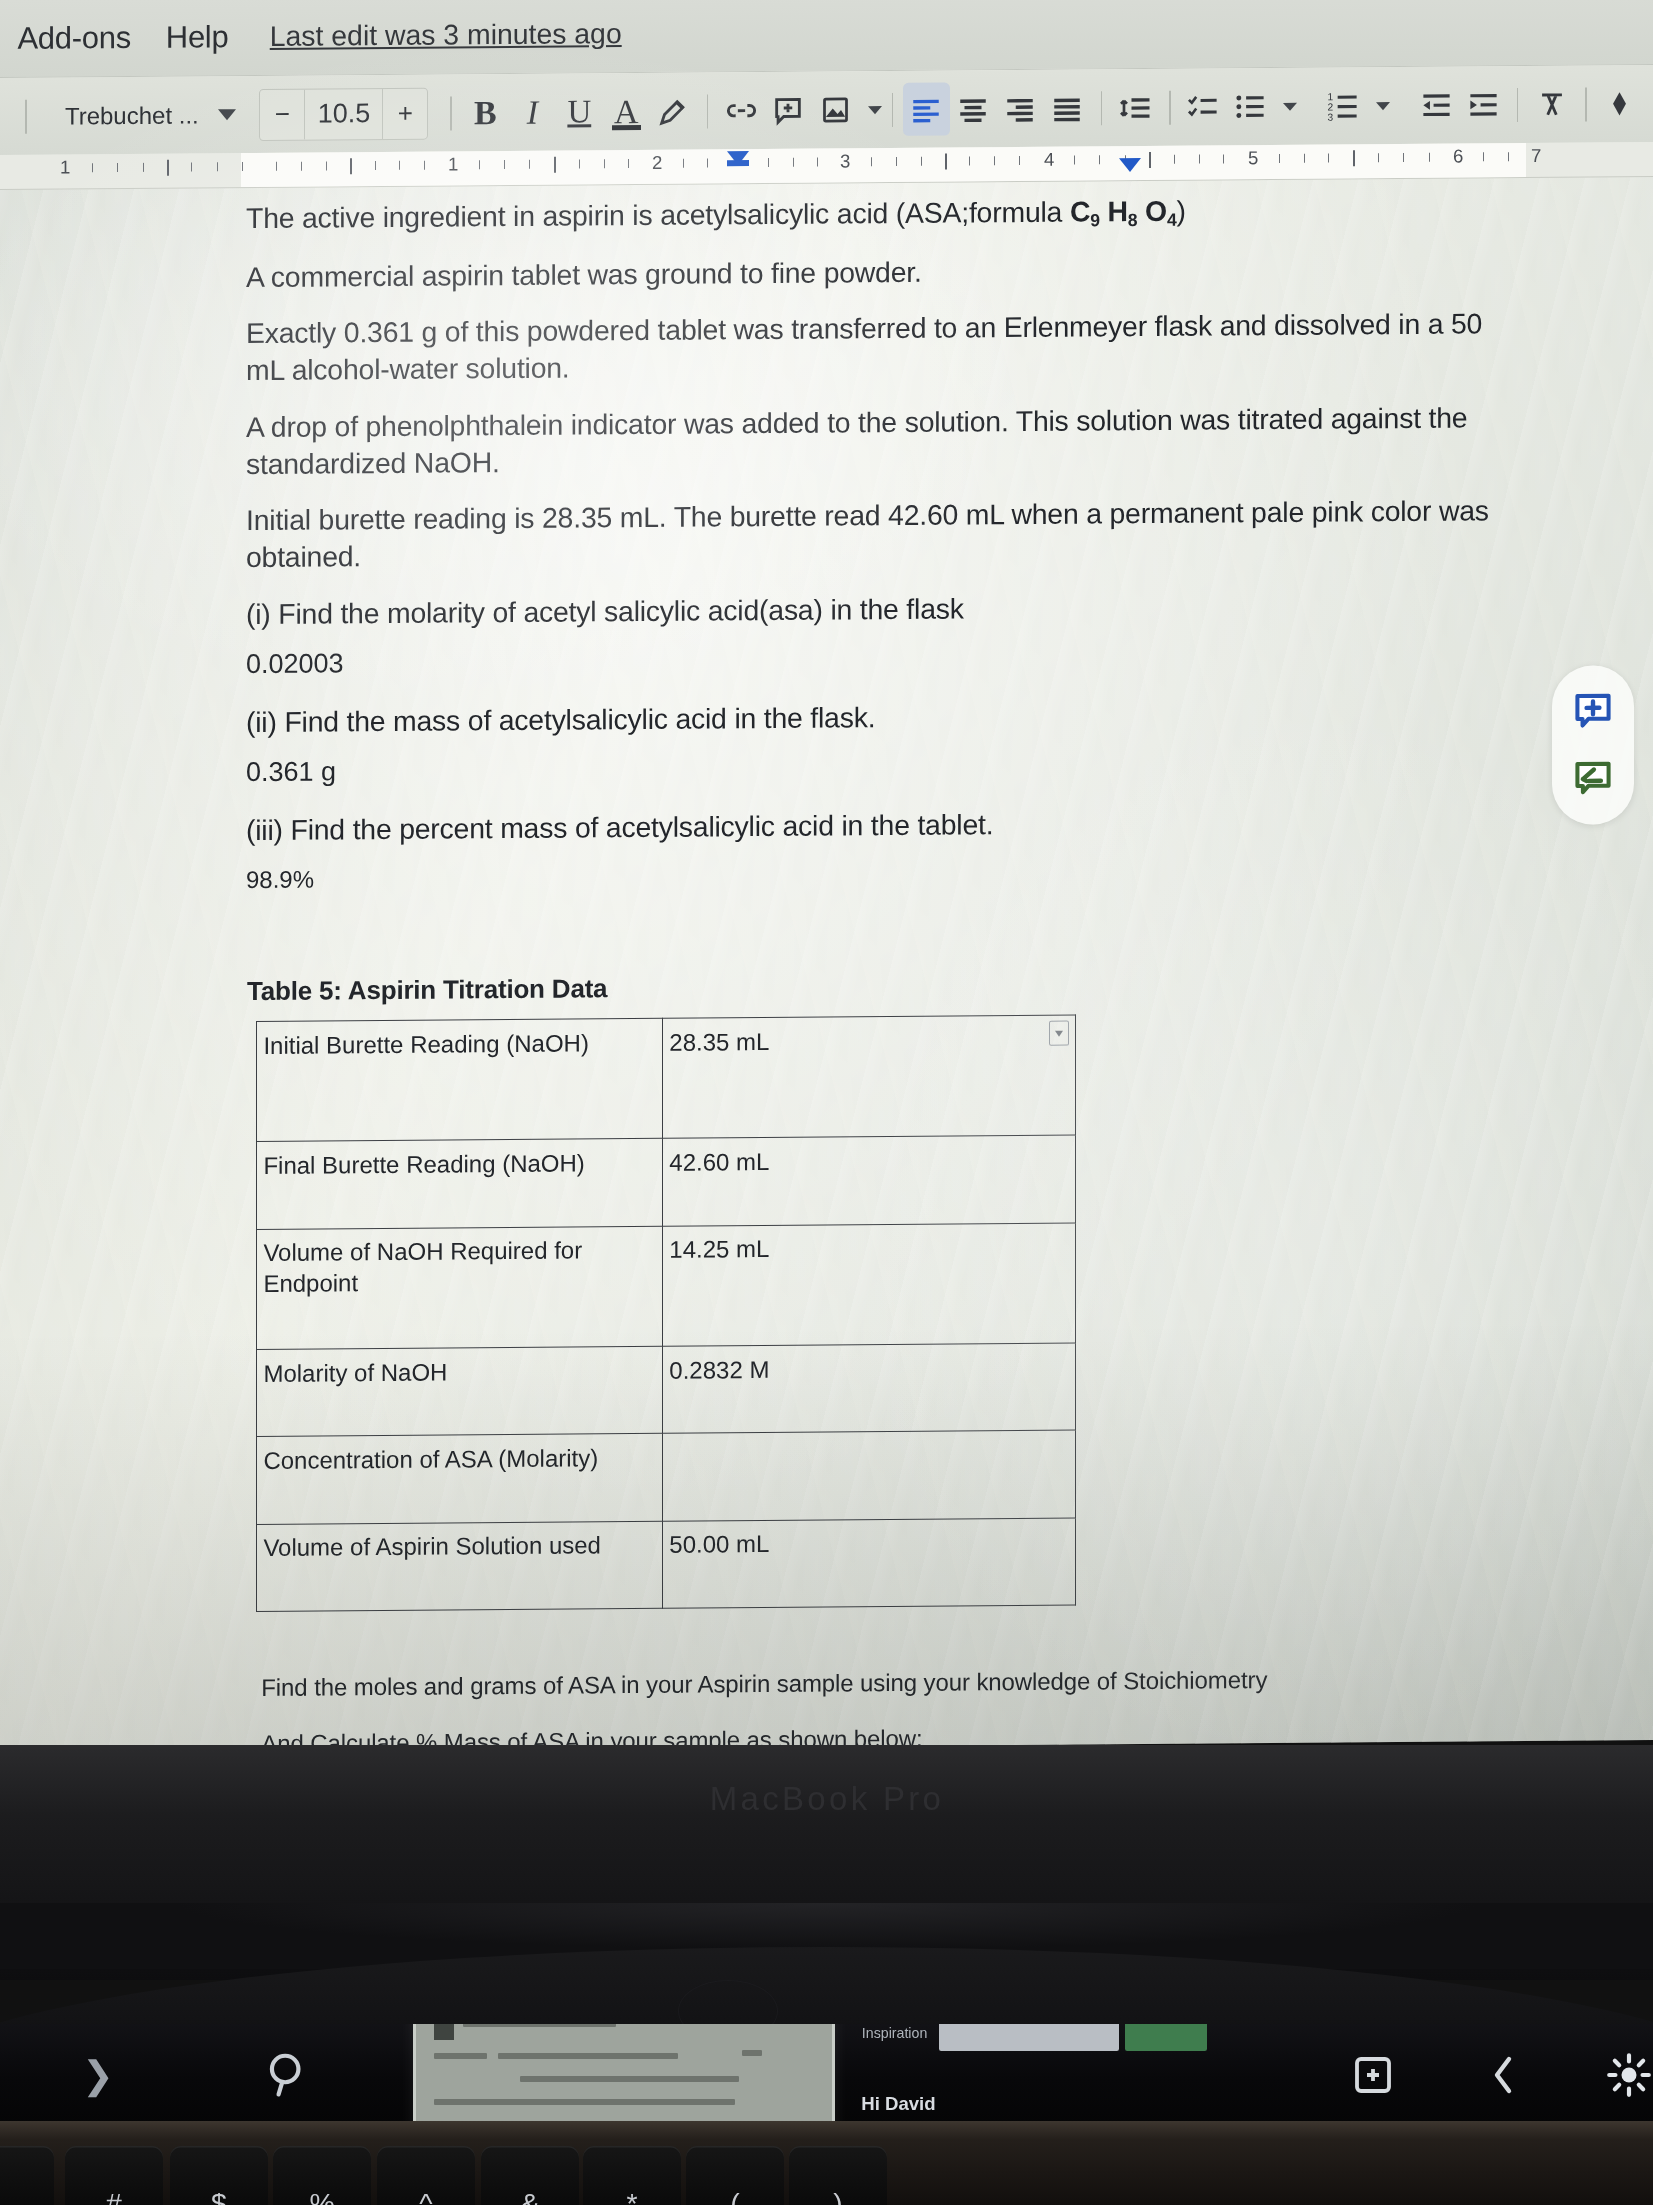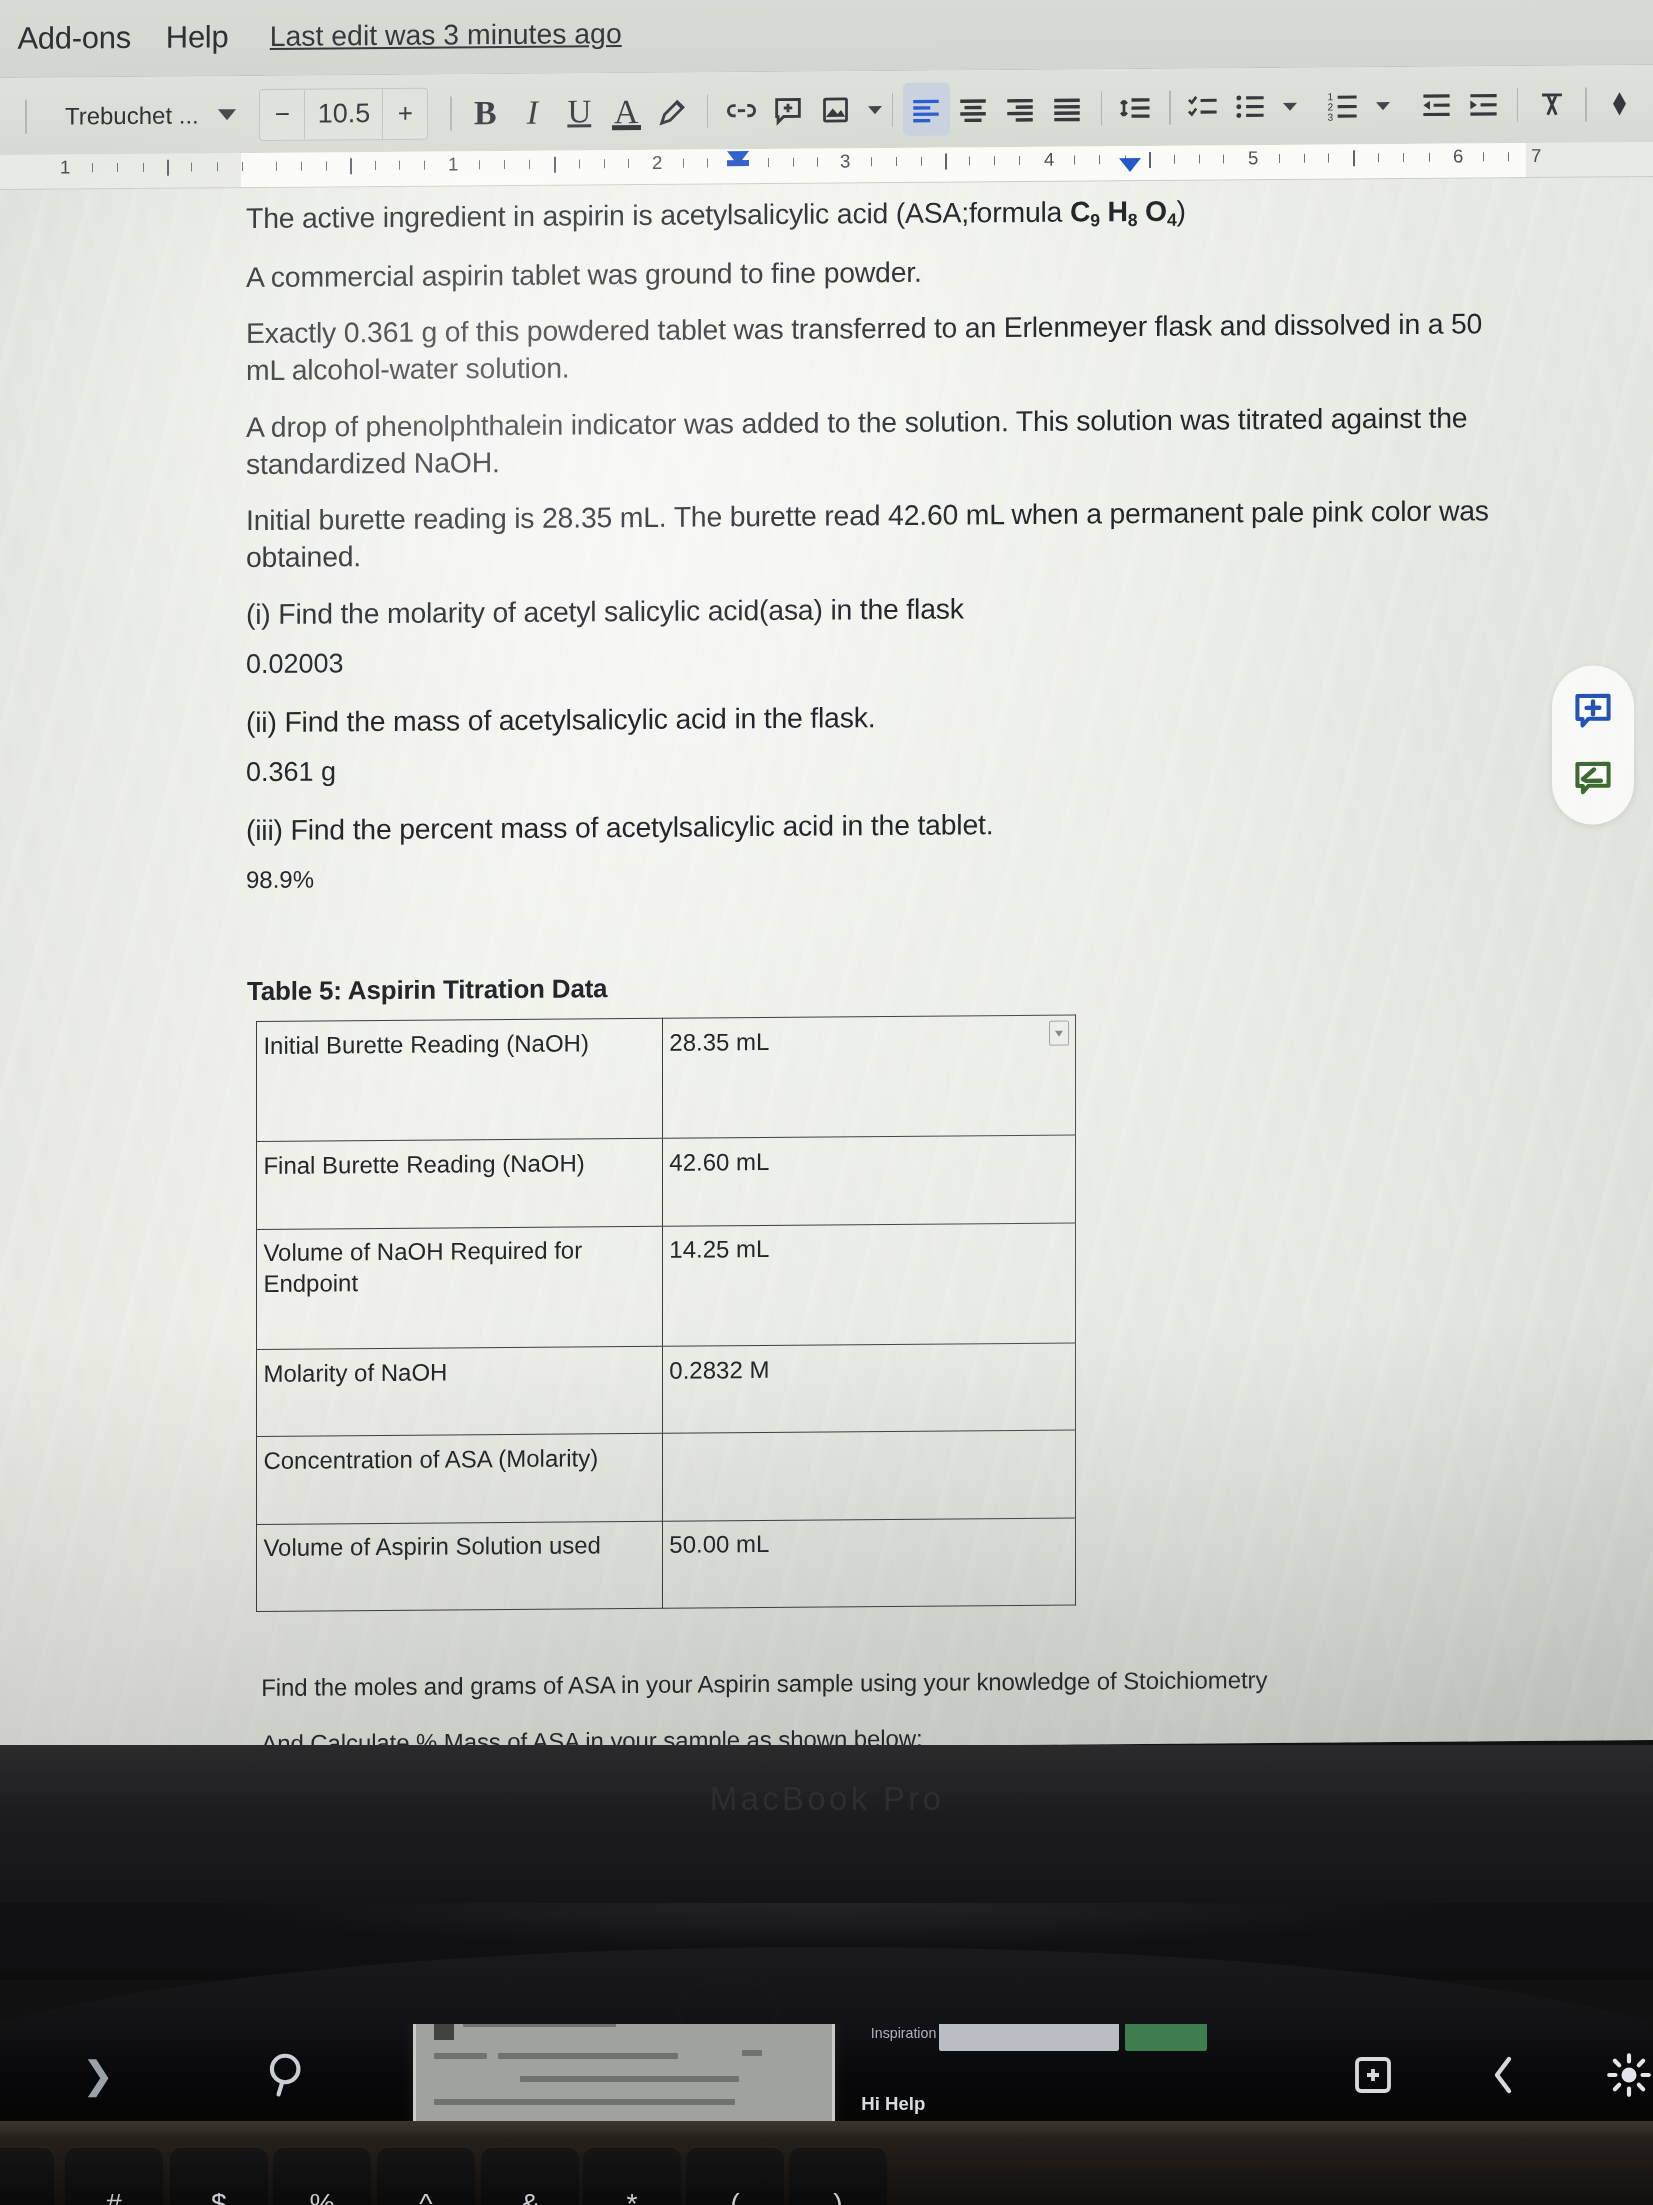--- a/index.html
+++ b/index.html
@@ -114,21 +114,21 @@
     background:linear-gradient(180deg,#121216 0%,#08080a 55%,#050506 100%);
     display:flex;align-items:center;overflow:hidden;}
   .tbar-item{display:flex;align-items:center;justify-content:center;color:#cfd3d8;flex:none;}
   .tbar-chevron{margin-left:82px;font-size:38px;color:#9aa0a8;}
   .tbar-search{margin-left:148px;}
   .tb-preview{margin-left:98px;width:416px;height:180px;background:#9ea49d;border:3.3px solid #c9cec8;border-radius:7.7px;
     position:relative;overflow:hidden;box-shadow:0 0 16.4px rgba(255,255,255,.08);}
   .tb-preview .ln{position:absolute;height:6px;background:#6e736d;border-radius:1.1px;}
   .tb-preview .blk{position:absolute;background:#3f4440;}
   .tb-mail{margin-left:22px;width:350px;height:164px;position:relative;}
-  .tb-mail .from{position:absolute;left:14px;top:32px;font-size:14.2px;color:#aeb4bb;}
+  .tb-mail .from{position:absolute;left:5px;top:32px;font-size:14.2px;color:#aeb4bb;}
   .tb-mail .hi{position:absolute;left:4.4px;top:100px;font-size:18.6px;color:#d8dce1;font-weight:bold;}
   .tb-mail .subj{position:absolute;left:82px;top:24px;width:180px;height:34px;background:#b9bec4;border-radius:2.2px;}
   .tb-mail .green{position:absolute;left:268px;top:24px;width:82px;height:34px;background:#3f7d4e;border-radius:2.2px;}
   .tbar-right{margin-left:142px;}
   .tbar-right2{margin-left:82px;}
   .tbar-right3{margin-left:77px;}
 
   
   #keyboard{position:absolute;left:0;top:2121px;width:1654px;height:84px;
     background:linear-gradient(180deg,#3d362f 0%,#241f1b 22%,#120f0d 100%);}
@@ -478,21 +478,21 @@
       <div class="ln" style="left:18.6px;top:114px;width:301px"></div>
 
       <div class="ln" style="left:326px;top:65px;width:19.7px"></div>
 
     </div>
 
     <div class="tb-mail">
       <div class="from">Inspiration</div>
       <div class="subj"></div>
       <div class="green"></div>
-      <div class="hi">Hi Help</div>
+      <div class="hi">Hi David</div>
     </div>
 
     <div class="tbar-item tbar-right">
       <svg width="48" height="48" viewBox="0 0 24 24">
           <rect x="4" y="4" width="16" height="16" rx="2" fill="none" stroke="#d6dade" stroke-width="1.9"></rect>
           <path d="M12 9v6M9 12h6" stroke="#d6dade" stroke-width="1.9"></path>
           <path d="M7 4h10" stroke="#d6dade" stroke-width="1.9"></path>
         </svg>
     </div>
 

